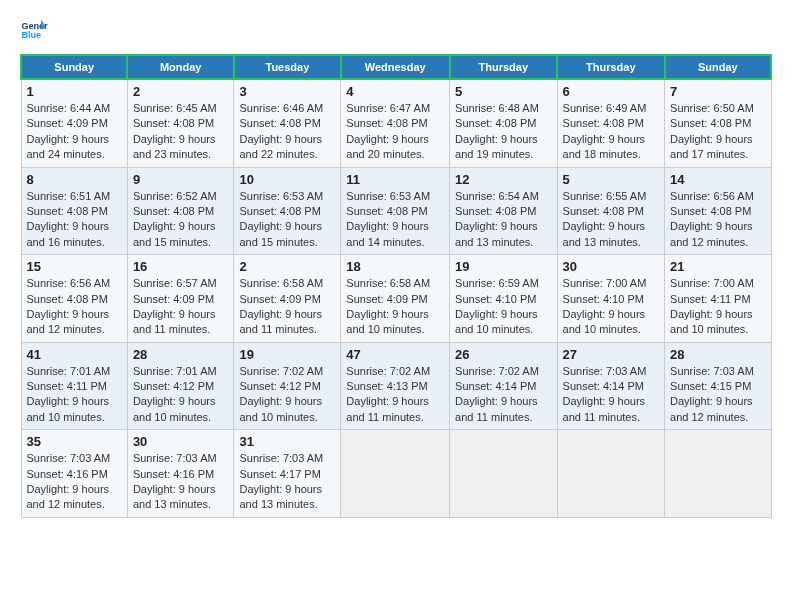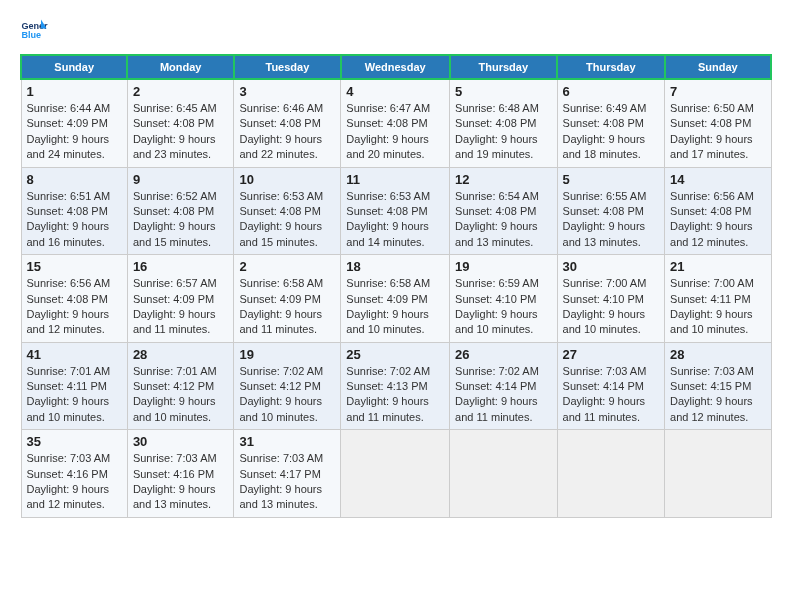--- a/index.html
+++ b/index.html
@@ -168,21 +168,21 @@
           <td><span class="day-num">21</span>
 <span class="day-info">Sunrise: 7:00 AM<br>Sunset: 4:11 PM<br>Daylight: 9 hours and 10 minutes.</span></td>
         </tr>
         <tr>
           <td><span class="day-num">41</span>
 <span class="day-info">Sunrise: 7:01 AM<br>Sunset: 4:11 PM<br>Daylight: 9 hours and 10 minutes.</span></td>
           <td><span class="day-num">28</span>
 <span class="day-info">Sunrise: 7:01 AM<br>Sunset: 4:12 PM<br>Daylight: 9 hours and 10 minutes.</span></td>
           <td><span class="day-num">19</span>
 <span class="day-info">Sunrise: 7:02 AM<br>Sunset: 4:12 PM<br>Daylight: 9 hours and 10 minutes.</span></td>
-          <td><span class="day-num">25</span>
+          <td><span class="day-num">47</span>
 <span class="day-info">Sunrise: 7:02 AM<br>Sunset: 4:13 PM<br>Daylight: 9 hours and 11 minutes.</span></td>
           <td><span class="day-num">26</span>
 <span class="day-info">Sunrise: 7:02 AM<br>Sunset: 4:14 PM<br>Daylight: 9 hours and 11 minutes.</span></td>
           <td><span class="day-num">27</span>
 <span class="day-info">Sunrise: 7:03 AM<br>Sunset: 4:14 PM<br>Daylight: 9 hours and 11 minutes.</span></td>
           <td><span class="day-num">28</span>
 <span class="day-info">Sunrise: 7:03 AM<br>Sunset: 4:15 PM<br>Daylight: 9 hours and 12 minutes.</span></td>
         </tr>
         <tr class="last-row">
           <td><span class="day-num">35</span>

